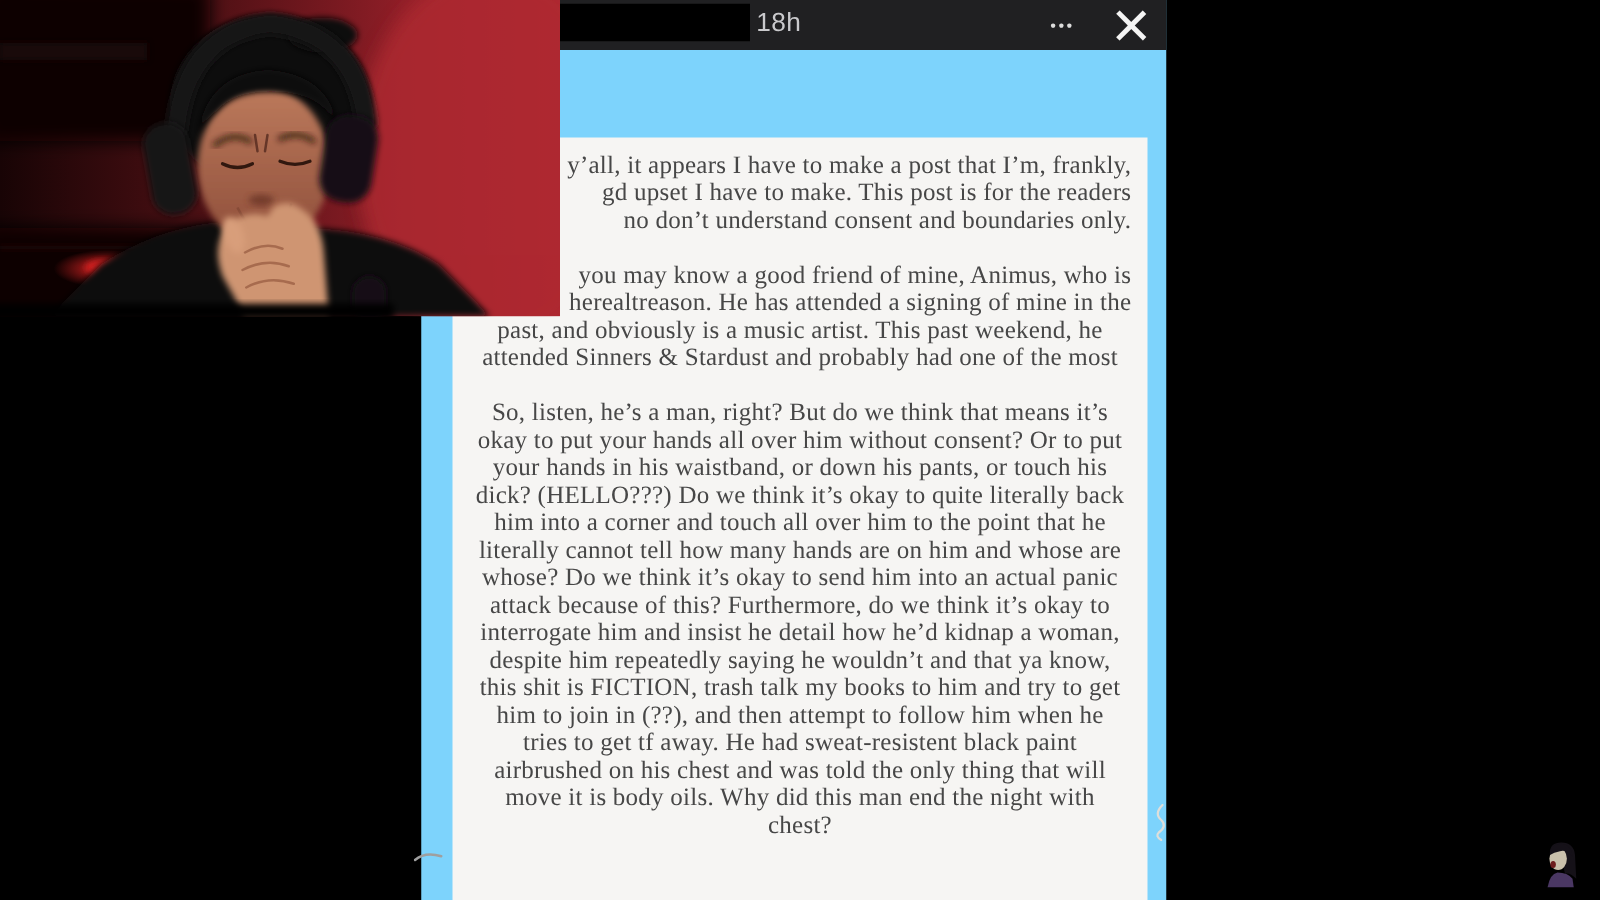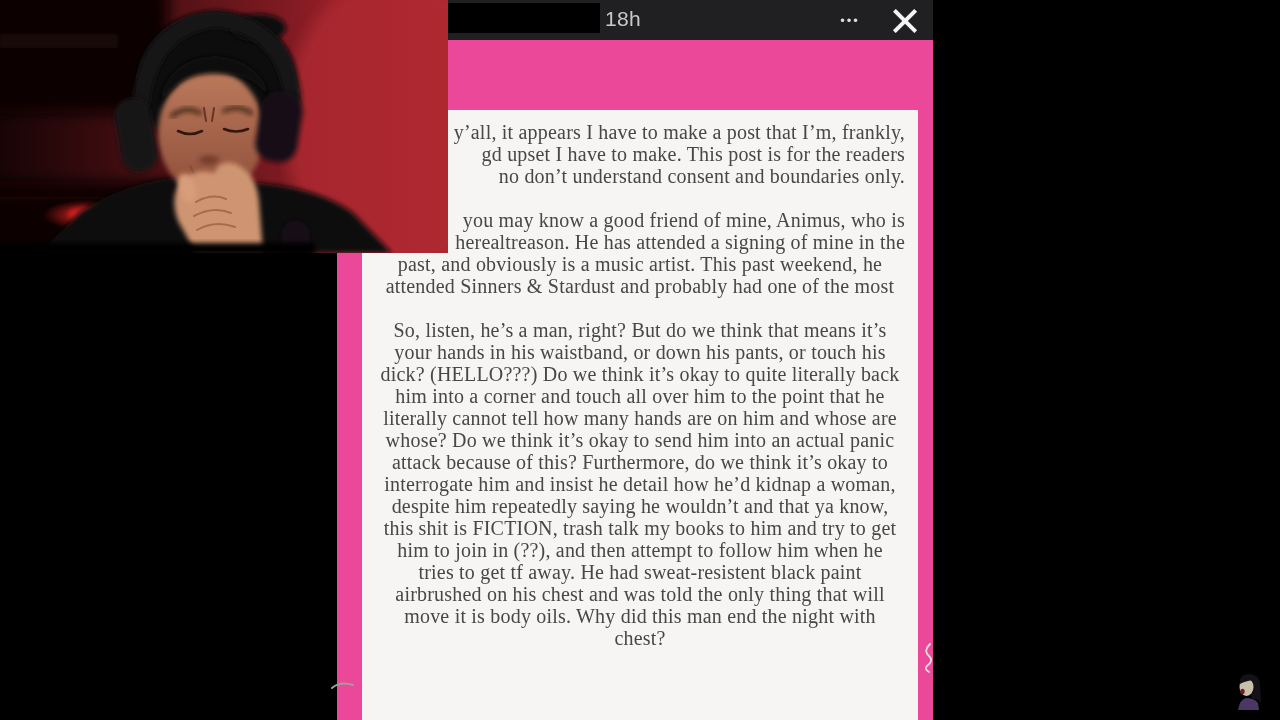--- a/index.html
+++ b/index.html
@@ -3,21 +3,21 @@
 <meta charset="utf-8">
 <style>
   html,body{margin:0;padding:0;}
   body{
     width:1280px;height:720px;background:#000;overflow:hidden;position:relative;
     font-family:"Liberation Sans",sans-serif;
   }
   
   .story{
     position:absolute;left:337px;top:0;width:596px;height:720px;
-    background:#ec4899;
+    background:#7dd3fc;
   }
   .topbar{
     position:absolute;left:0;top:0;width:596px;height:40px;background:#202022;
   }
   .redact{
     position:absolute;left:100px;top:3px;width:163px;height:30px;background:#000;
   }
   .ts{
     position:absolute;left:268px;top:7px;font-size:21px;color:#c9c9cc;letter-spacing:.3px;
   }
@@ -71,20 +71,21 @@
           <div class="line cut">no don’t understand consent and boundaries only.</div>
         </div>
         <div class="para">
           <div class="line cut">you may know a good friend of mine, Animus, who is</div>
           <div class="line cut"><span class="u">herealtreason</span>. He has attended a signing of mine in the</div>
           <div class="line">past, and obviously is a music artist. This past weekend, he</div>
           <div class="line">attended Sinners &amp; Stardust and probably had one of the most</div>
         </div>
         <div class="para">
           <div class="line">So, listen, he’s a man, right? But do we think that means it’s</div>
+          <div class="line">okay to put your hands all over him without consent? Or to put</div>
           <div class="line">your hands in his waistband, or down his pants, or touch his</div>
           <div class="line">dick? (HELLO???) Do we think it’s okay to quite literally back</div>
           <div class="line">him into a corner and touch all over him to the point that he</div>
           <div class="line">literally cannot tell how many hands are on him and whose are</div>
           <div class="line">whose? Do we think it’s okay to send him into an actual panic</div>
           <div class="line">attack because of this? Furthermore, do we think it’s okay to</div>
           <div class="line">interrogate him and insist he detail how he’d kidnap a woman,</div>
           <div class="line">despite him repeatedly saying he wouldn’t and that ya know,</div>
           <div class="line">this shit is FICTION, trash talk my books to him and try to get</div>
           <div class="line">him to join in (??), and then attempt to follow him when he</div>

